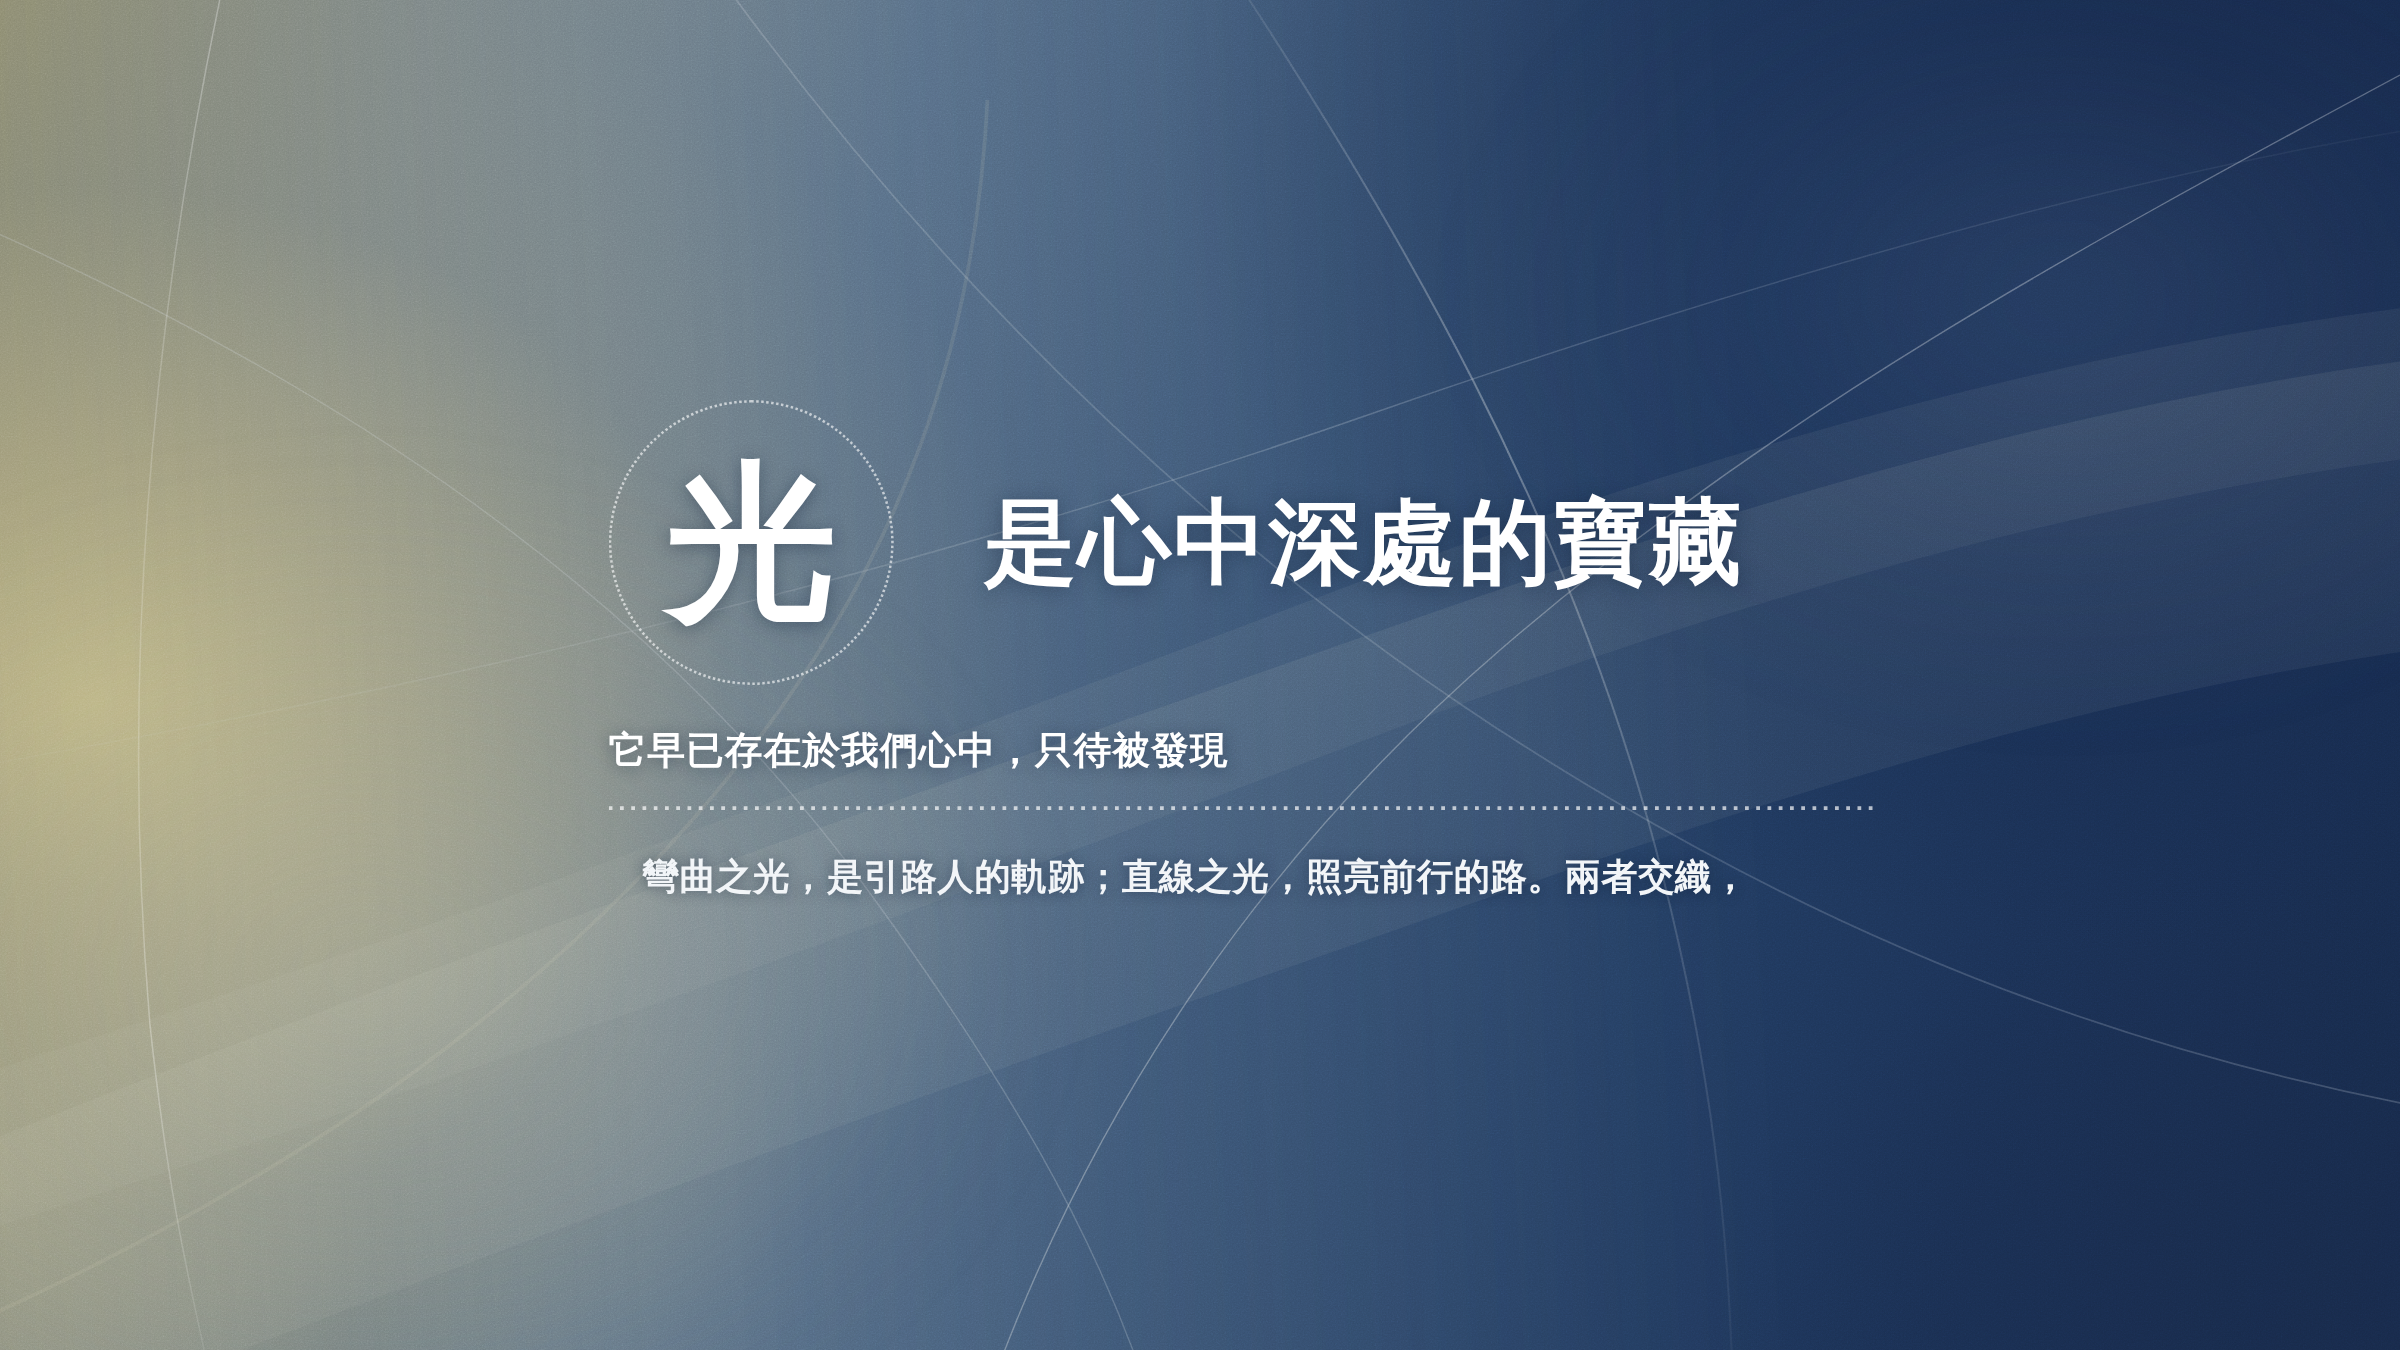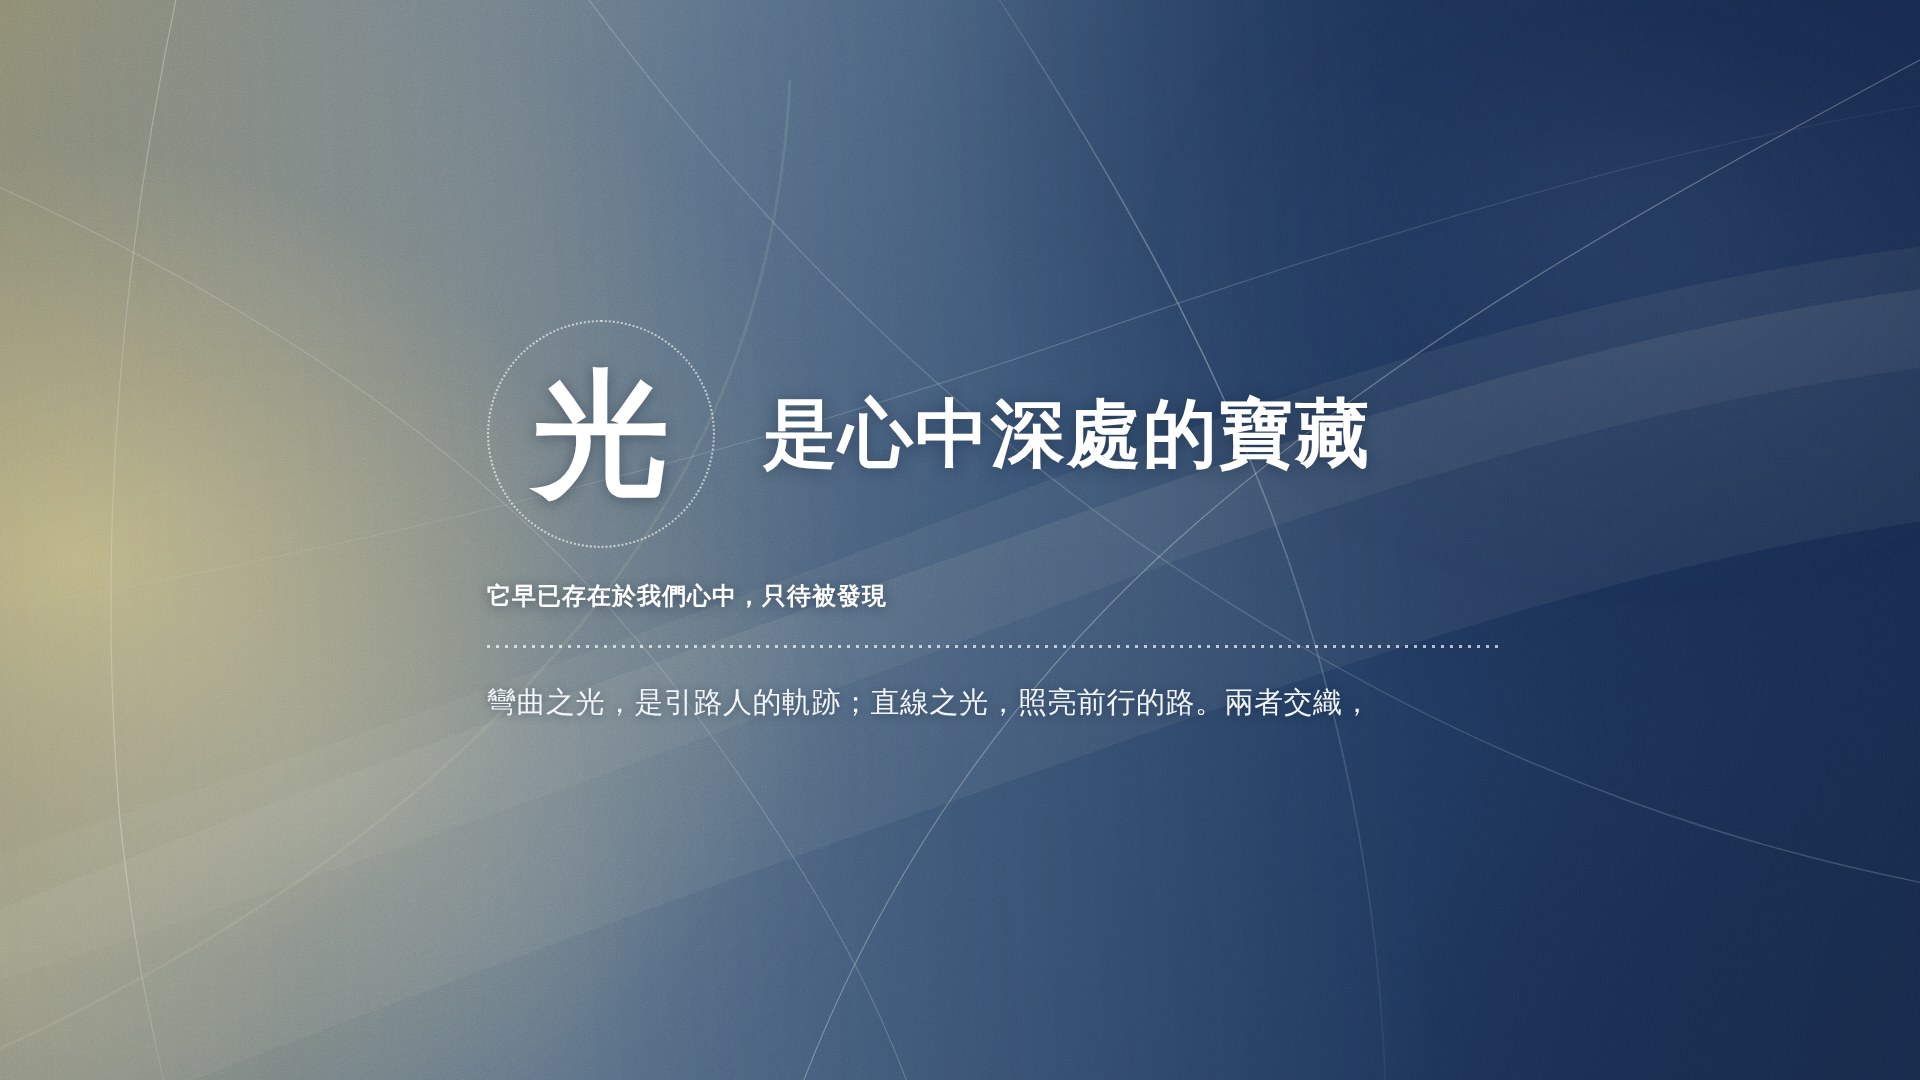--- a/index.html
+++ b/index.html
@@ -121,57 +121,57 @@
     letter-spacing: 0;
     font-family: "Liberation Sans", "DejaVu Sans", sans-serif;
     text-shadow: 0 2px 14px rgba(10,24,48,0.35);
   }
   .headline-text {
     color: #ffffff;
     font-size: 74px;
     font-weight: 700;
     line-height: 1.05;
     letter-spacing: 2px;
-    margin-left: 48px;
+    margin-left: 72px;
     white-space: nowrap;
     text-shadow: 0 2px 16px rgba(10,24,48,0.40);
   }
 
   .subtitle {
     position: absolute;
     left: 487px;
     top: 580px;
     color: #ffffff;
-    font-size: 24px;
+    font-size: 30px;
     font-weight: 700;
     letter-spacing: 1px;
     white-space: nowrap;
     text-shadow: 0 2px 12px rgba(10,24,48,0.45);
   }
 
   .divider {
     position: absolute;
     left: 487px;
     top: 645px;
     width: 1014px;
     height: 3px;
     background-image: linear-gradient(to right, rgba(255,255,255,0.85) 0 3px, rgba(255,255,255,0) 3px 9px);
     background-size: 9px 3px;
     background-repeat: repeat-x;
     opacity: 0.8;
   }
 
   .body-copy {
     position: absolute;
-    left: 487px;
+    left: 514px;
     top: 678px;
     width: 1030px;
     color: #f2f5f8;
     font-size: 29px;
-    font-weight: 400;
+    font-weight: 700;
     line-height: 1.72;
     letter-spacing: 0.5px;
     text-shadow: 0 1px 10px rgba(10,24,48,0.45);
   }
   .body-copy .line { display: block; white-space: nowrap; }
 </style>
 </head>
 <body>
 
 <div class="stage">

